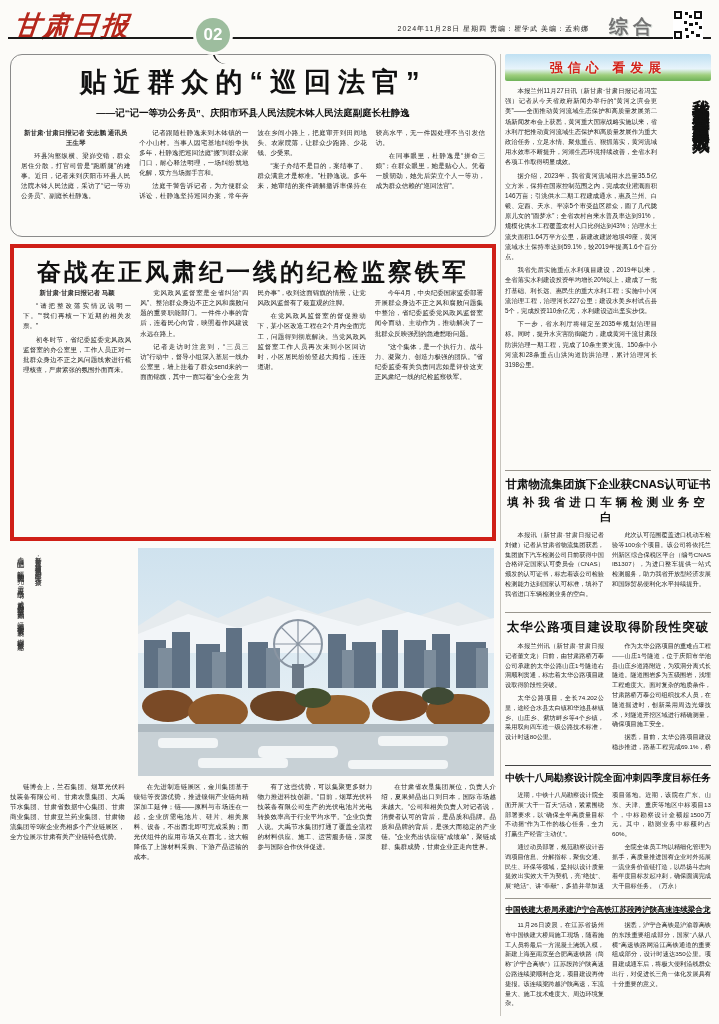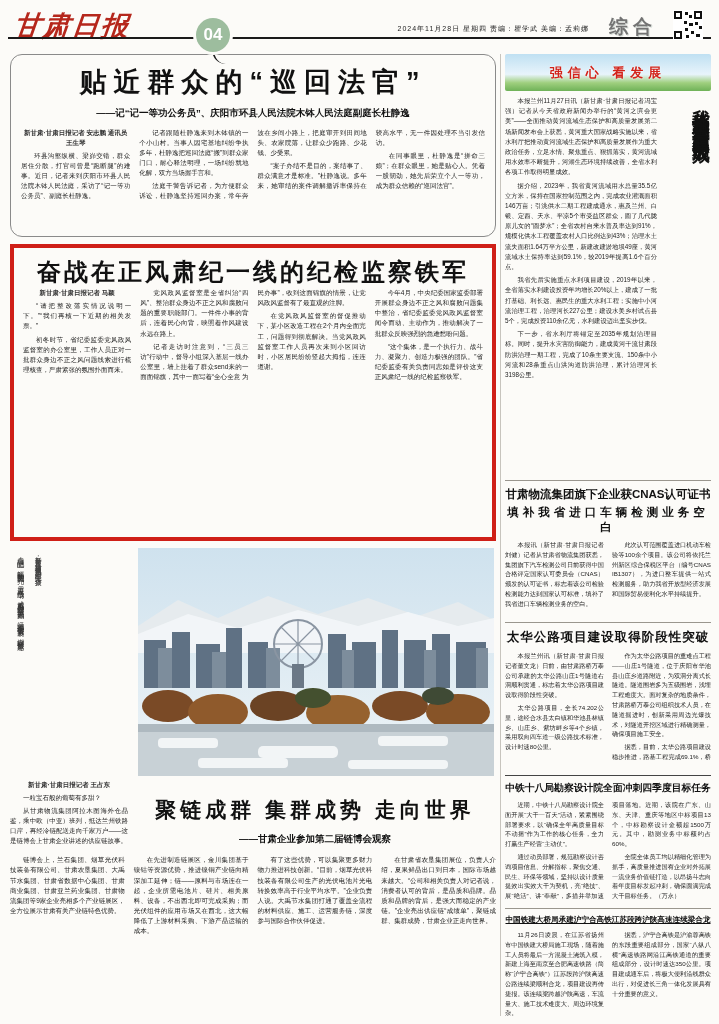--- a/index.html
+++ b/index.html
@@ -60,21 +60,21 @@
   .expo-row{display:flex;margin-top:4px;}
   .expo-leadcol{width:124px;font-size:6.5px;line-height:1.55;text-align:justify;padding-right:6px;box-sizing:border-box;}
   .expo-leadcol p{margin:0 0 3px;text-indent:2em;}
   .expo-leadcol p.byline{text-indent:0;}
   .expo-head{flex:1;padding-top:16px;}
   .expo-head .h-title{font-size:21px;letter-spacing:4px;}
   .expo-head .h-sub{font-size:9.5px;font-weight:bold;margin-top:9px;}
   .expo-body{column-count:4;column-gap:9px;font-size:6.5px;line-height:1.55;height:128px;margin-top:6px;}
   
   .banner{
-    height:37px;border-radius:2px;position:relative;overflow:hidden;
+    height:27px;border-radius:2px;position:relative;overflow:hidden;
     background:linear-gradient(180deg,#bfe0f2 0%,#e8f4fb 55%,#9fcf7e 78%,#6fb258 100%);
     display:flex;align-items:center;justify-content:center;
   }
   .banner span{font-size:13px;font-weight:bold;color:#d2231a;letter-spacing:5px;text-shadow:0 0 2px #fff;}
   .art-water{display:flex;margin-top:5px;height:378px;}
   .water-body{width:152px;font-size:6.3px;line-height:1.62;text-align:justify;overflow:hidden;}
   .water-body p{margin:0 0 3px;text-indent:2em;}
   .water-title{
     width:50px;margin-left:4px;writing-mode:vertical-rl;font-size:17.5px;font-weight:bold;
     line-height:1.15;letter-spacing:2px;color:#111;text-align:justify;
@@ -93,21 +93,21 @@
   .art-bridge .cols2{height:128px;}
 </style>
 </head>
 <body>
 
 <div class="page">
 
   <div class="masthead">
     <div class="paper-logo">甘肃日报</div>
     <div class="mast-rule"></div>
-    <div class="page-badge">04</div>
+    <div class="page-badge">02</div>
     <div class="badge-tail"></div>
     <div class="mast-info">2024年11月28日  星期四  责编：瞿学武  美编：孟莉娜</div>
     <div class="section-label">综合</div>
     <svg class="qr" viewBox="0 0 30 30">
       <rect width="30" height="30" fill="#fff"></rect>
       <rect x="1" y="1" width="8" height="8" fill="#111"></rect>
         <rect x="3" y="3" width="4" height="4" fill="#fff"></rect>
       <rect x="21" y="1" width="8" height="8" fill="#111"></rect>
         <rect x="23" y="3" width="4" height="4" fill="#fff"></rect>
       <rect x="1" y="21" width="8" height="8" fill="#111"></rect>
@@ -210,31 +210,20 @@
         <g fill="#f2f5f6">
           <rect x="20" y="190" width="60" height="10" rx="4"></rect>
             <rect x="120" y="198" width="80" height="12" rx="5"></rect>
           <rect x="240" y="188" width="70" height="10" rx="4"></rect>
             <rect x="60" y="210" width="90" height="10" rx="4"></rect>
           <rect x="210" y="212" width="100" height="9" rx="4"></rect>
         </g>
       </svg>
     </div>
 
-    <div class="expo-row">
-      <div class="expo-leadcol">
-        <p class="byline">新甘肃·甘肃日报记者 王占东</p>
-      <p>一粒宝石般的葡萄有多甜？</p>
-          <p>从甘肃物流集团阿拉木图海外仓品鉴，乘中欧（中亚）班列，抵达兰州铁路口岸，再经冷链配送走向千家万户——这是链博会上甘肃企业讲述的供应链故事。</p>
-        </div>
-      <div class="expo-head">
-        <h1 class="h-title">聚链成群 集群成势 走向世界</h1>
-        <div class="h-sub">——甘肃企业参加第二届链博会观察</div>
-      </div>
-    </div>
 
     <div class="cols expo-body">
         <p>链博会上，兰石集团、烟草光伏科技装备有限公司、甘肃农垦集团、大禹节水集团、甘肃省数据中心集团、甘肃商业集团、甘肃亚兰药业集团、甘肃物流集团等9家企业亮相多个产业链展区，全方位展示甘肃有关产业链特色优势。</p>
         <p>在先进制造链展区，金川集团基于镍钴等资源优势，推进镍铜产业链向精深加工延伸；链——原料与市场连在一起，企业所需电池片、硅片、相关原料、设备，不出西北即可完成采购；而光伏组件的应用市场又在西北，这大幅降低了上游材料采购、下游产品运输的成本。</p>
         <p>有了这些优势，可以集聚更多财力物力推进科技创新。“目前，烟草光伏科技装备有限公司生产的光伏电池片光电转换效率高于行业平均水平。”企业负责人说。大禹节水集团打通了覆盖全流程的材料供应、施工、运营服务链，深度参与国际合作伙伴促进。</p>
         <p>在甘肃省农垦集团展位，负责人介绍，夏果鲜品出口到日本，国际市场越来越大。“公司和相关负责人对记者说，消费者认可的背后，是品质和品牌。品质和品牌的背后，是强大而稳定的产业链。”企业亮出供应链“成绩单”，聚链成群、集群成势，甘肃企业正走向世界。</p>
       </div>
   </div>
 
   <div class="main-right">

